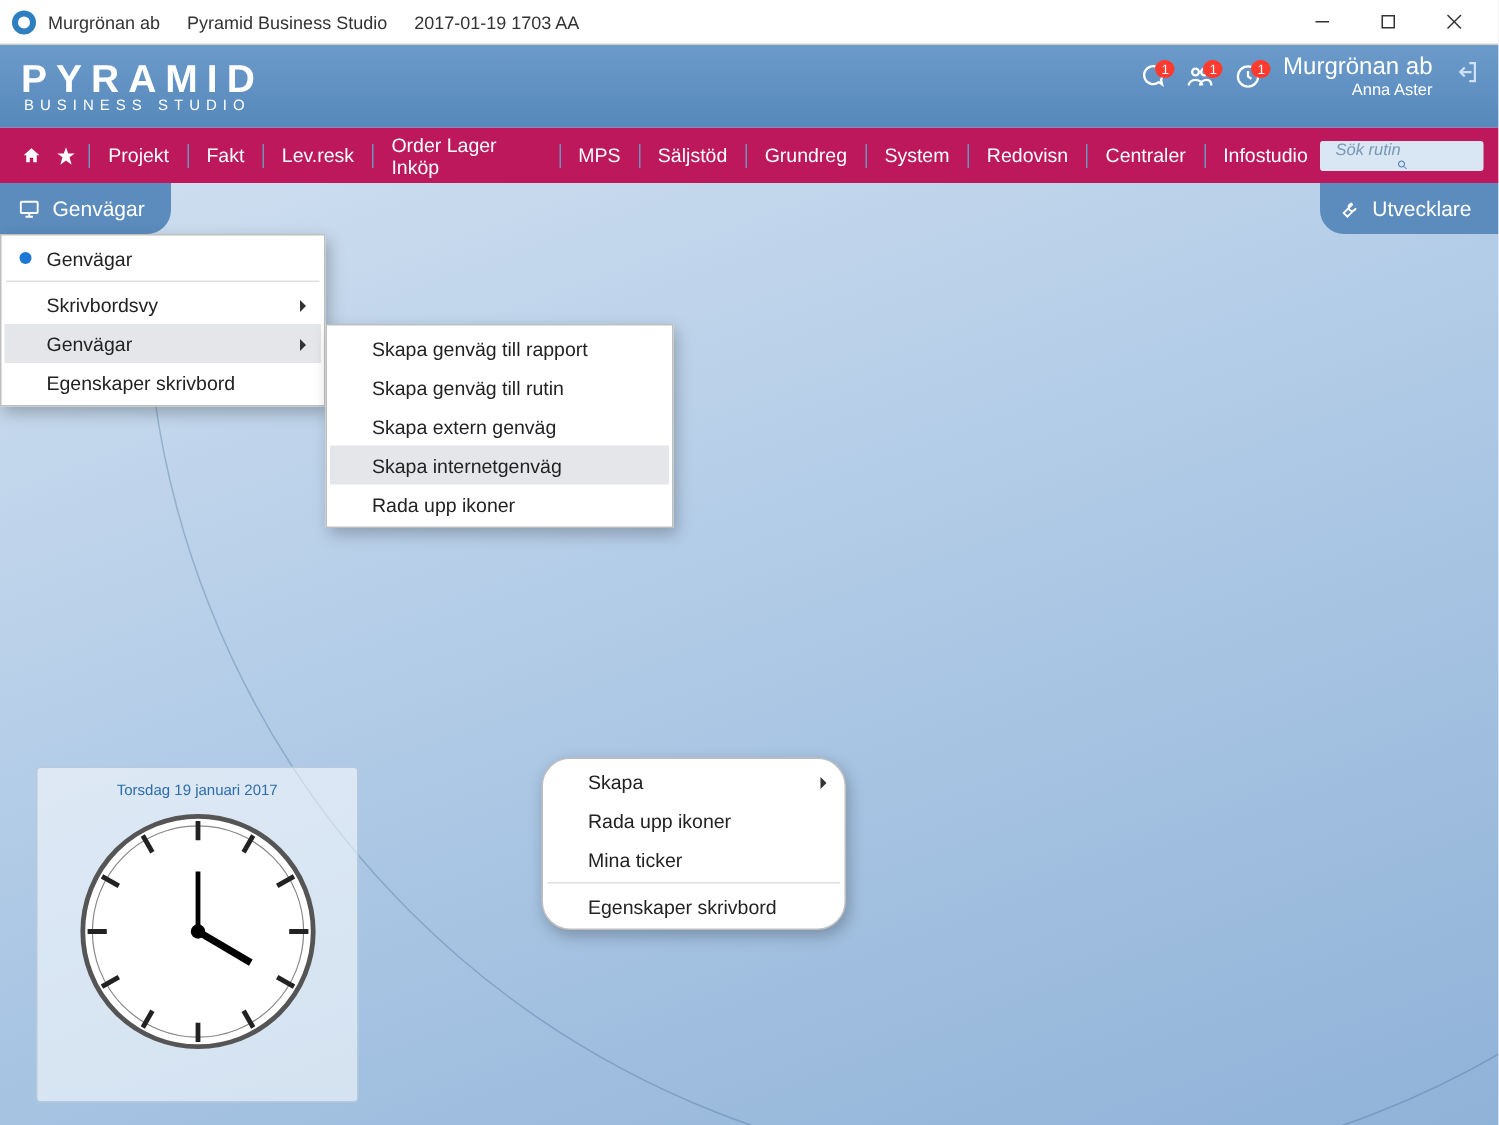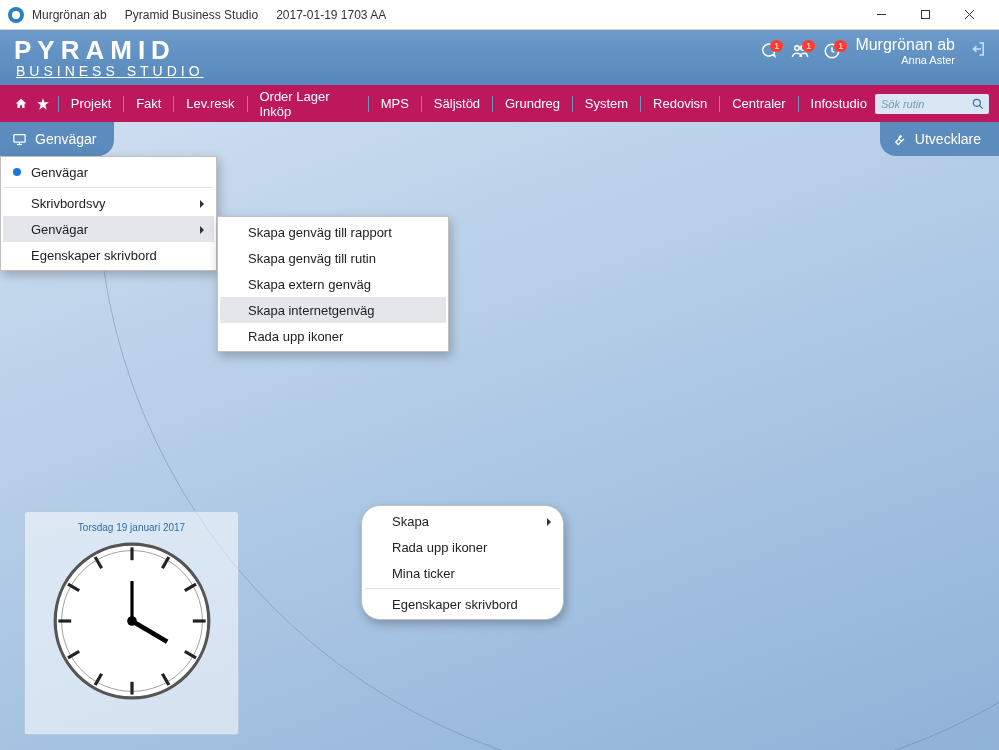--- a/index.html
+++ b/index.html
@@ -10,38 +10,38 @@
   .titlebar .app-icon { width: 16px; height: 16px; border-radius: 50%; background: #2d7fbf; margin-right: 8px; display: inline-flex; align-items: center; justify-content: center; }
   .titlebar .app-icon svg { width: 10px; height: 10px; }
   .titlebar .seg { margin-right: 18px; }
   .titlebar .spacer { flex: 1; }
   .win-btn { width: 44px; height: 30px; display: flex; align-items: center; justify-content: center; color: #333; }
   .win-btn svg { width: 11px; height: 11px; }
 
   
   .brand { height: 55px; background: linear-gradient(#6c9bca, #5688bb); display: flex; align-items: center; padding-left: 14px; color: #fff; position: relative; }
   .brand .logo-main { font-size: 26px; font-weight: 700; letter-spacing: 6px; line-height: 1; }
-  .brand .logo-sub { font-size: 14px; letter-spacing: 4px; margin-top: 0; margin-left: 2px; text-decoration: underline; }
+  .brand .logo-sub { font-size: 10px; letter-spacing: 4px; margin-top: 0; margin-left: 2px; }
   .brand .right { position: absolute; right: 12px; top: 6px; display: flex; align-items: center; gap: 14px; }
   .brand .right .notif { position: relative; display: inline-flex; color: #fff; }
   .brand .right .notif svg { width: 18px; height: 18px; }
   .brand .right .badge { position: absolute; top: -2px; right: -6px; background: #ff3b30; color: #fff; font-size: 9px; border-radius: 8px; padding: 0 4px; line-height: 12px; min-width: 12px; text-align: center; }
   .brand .right .company-block { text-align: right; line-height: 1.1; }
   .brand .right .company-block .cname { font-size: 16px; }
   .brand .right .company-block .uname { font-size: 11px; }
   .brand .right .logout svg { width: 18px; height: 18px; color: #cfe1f2; }
 
   
   .menubar { height: 37px; background: #be185d; display: flex; align-items: center; padding-left: 10px; gap: 0; color: #fff; font-size: 13px; }
   .menubar .micon { width: 24px; display: flex; align-items: center; justify-content: center; }
   .menubar .micon svg { width: 14px; height: 14px; }
   .menubar .sep { width: 1px; height: 16px; background: #6d93bd; margin: 0 4px; }
   .menubar .mitem { padding: 0 8px; height: 26px; display: flex; align-items: center; cursor: default; }
   .menubar .spacer { flex: 1; }
-  .menubar .search { background: #d9e6f3; border-radius: 2px; height: 20px; width: 115px; display: flex; align-items: center; padding: 0 4px 0 6px; margin-right: 10px; }
+  .menubar .search { background: #d9e6f3; border-radius: 2px; height: 20px; width: 115px; display: flex; align-items: center; padding: 0 4px 0 6px; margin-right: 10px; flex-direction: column; }
   .menubar .search input { border: 0; background: transparent; outline: none; font-size: 11px; color: #4d6d8e; width: 90px; }
   .menubar .search input::placeholder { color: #7a97b5; font-style: italic; }
   .menubar .search svg { width: 14px; height: 14px; color: #3f6fa2; }
 
   
   .desktop { position: relative; height: calc(750px - 30px - 55px - 26px); background: linear-gradient(160deg, #cfdff0 0%, #aac6e4 55%, #8fb2d7 100%); overflow: hidden; }
   .desktop::before {
     content: "";
     position: absolute;
     top: -540px;

